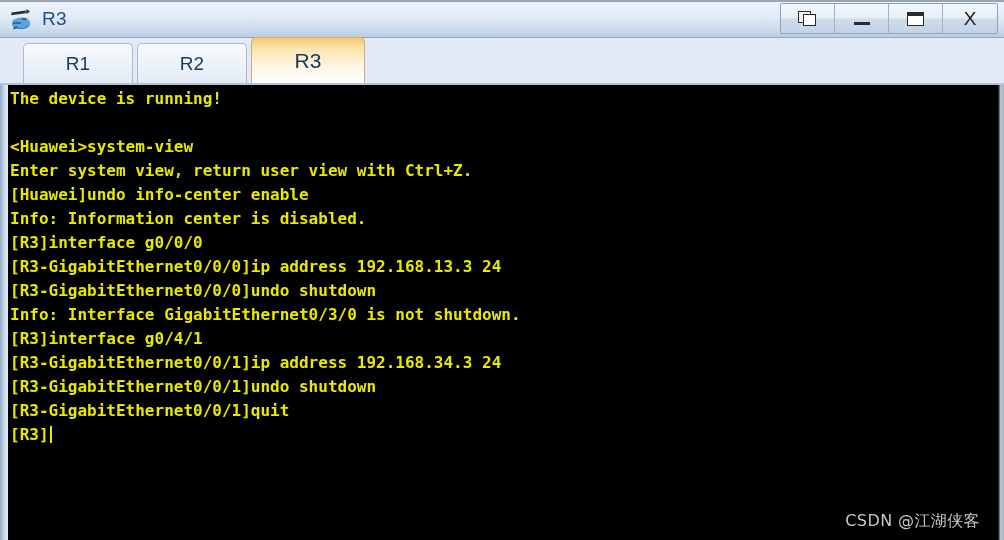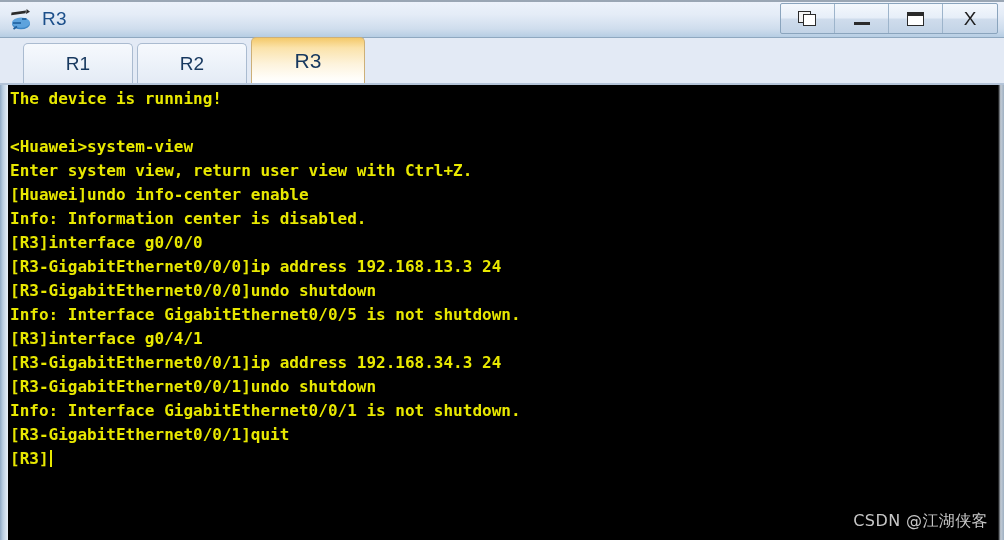--- a/index.html
+++ b/index.html
@@ -195,21 +195,21 @@
     display: inline-block;
     width: 2px;
     height: 17px;
     background: #e8e800;
     vertical-align: -3px;
     margin-left: 1px;
   }
 
   .watermark {
     position: absolute;
-    right: 16px;
+    right: 24px;
     bottom: 8px;
     font-size: 16px;
     color: #d8d8d8;
     font-family: "DejaVu Sans", sans-serif;
     letter-spacing: 0.4px;
     opacity: 0.92;
     pointer-events: none;
   }
 </style>
 </head>
@@ -271,25 +271,24 @@
     <div class="term-body" id="term-body">
         <div class="term-line">The device is running!</div>
         <div class="term-line">&nbsp;</div>
         <div class="term-line">&lt;Huawei&gt;system-view</div>
         <div class="term-line">Enter system view, return user view with Ctrl+Z.</div>
         <div class="term-line">[Huawei]undo info-center enable</div>
         <div class="term-line">Info: Information center is disabled.</div>
         <div class="term-line">[R3]interface g0/0/0</div>
         <div class="term-line">[R3-GigabitEthernet0/0/0]ip address 192.168.13.3 24</div>
         <div class="term-line">[R3-GigabitEthernet0/0/0]undo shutdown</div>
-        <div class="term-line">Info: Interface GigabitEthernet0/0/5 is not shutdown.</div>
+        <div class="term-line">Info: Interface GigabitEthernet0/3/0 is not shutdown.</div>
         <div class="term-line">[R3]interface g0/4/1</div>
         <div class="term-line">[R3-GigabitEthernet0/0/1]ip address 192.168.34.3 24</div>
         <div class="term-line">[R3-GigabitEthernet0/0/1]undo shutdown</div>
-        <div class="term-line">Info: Interface GigabitEthernet0/0/1 is not shutdown.</div>
         <div class="term-line">[R3-GigabitEthernet0/0/1]quit</div>
         <div class="term-line"><span>[R3]</span><span class="cursor"></span></div>
       </div>
 
     <div class="watermark">CSDN @江湖侠客</div>
   </div>
 
 </div>
 
 </body></html>

